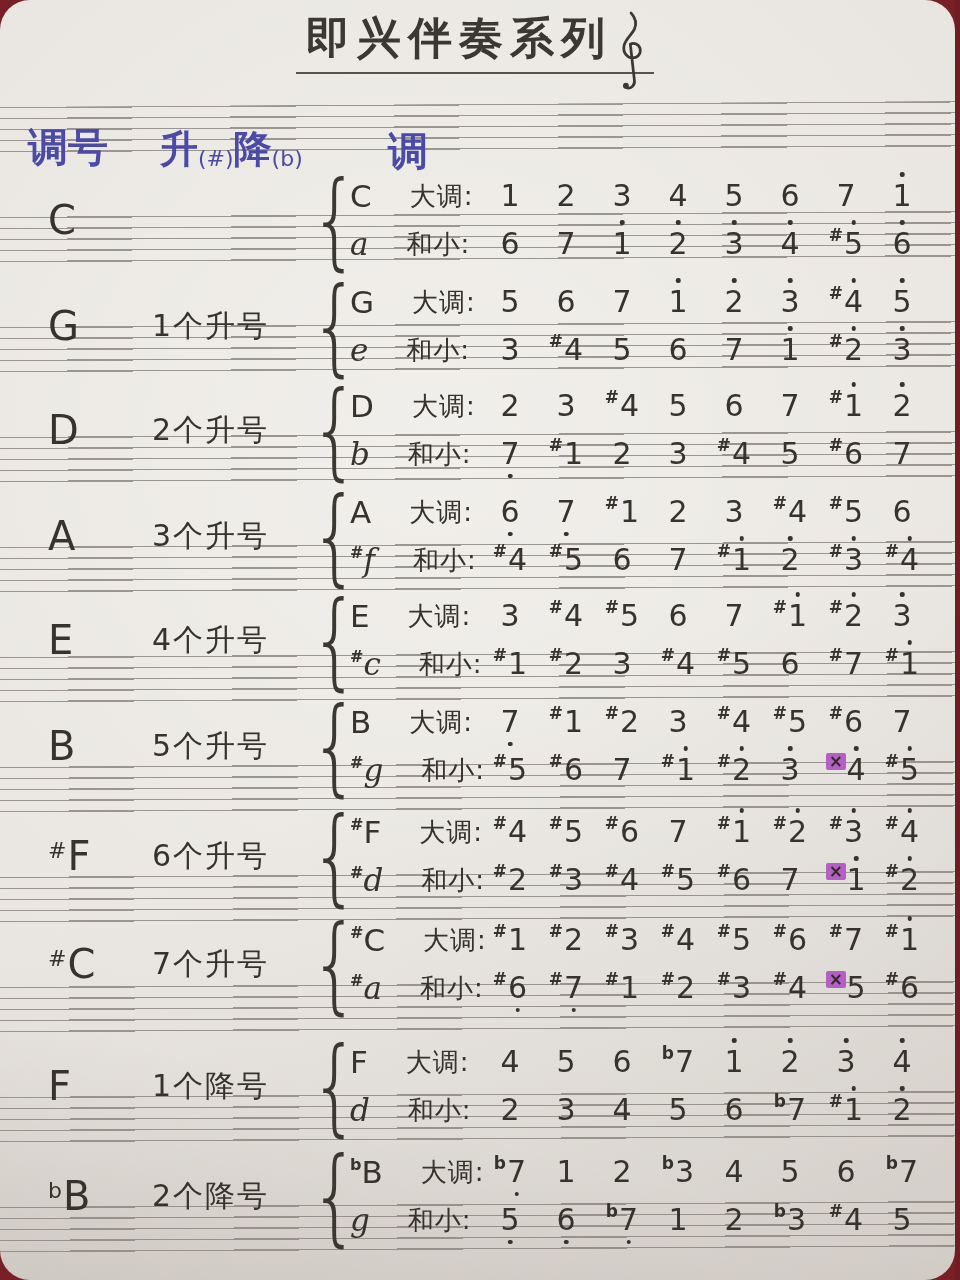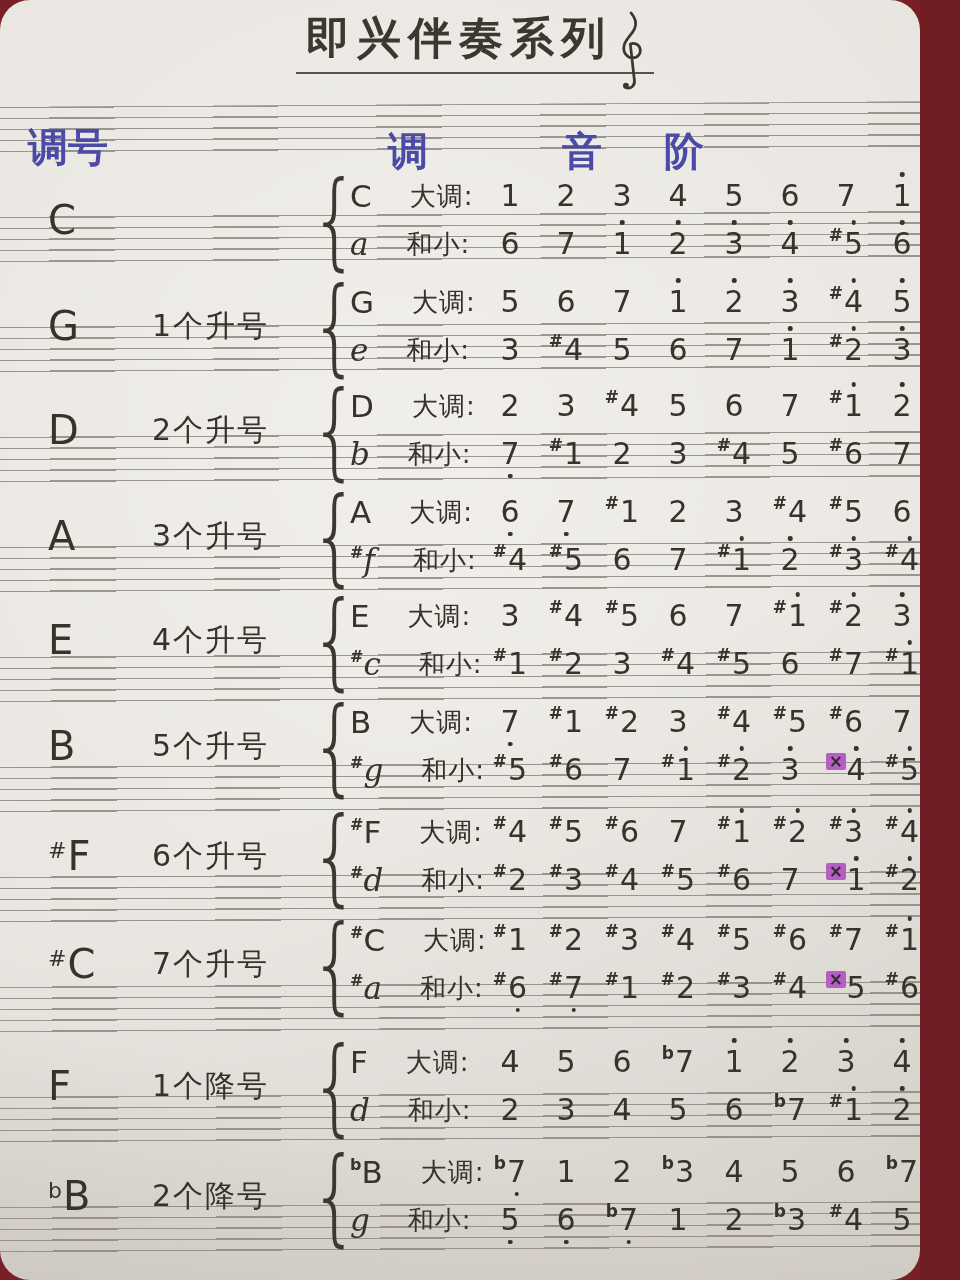--- a/index.html
+++ b/index.html
@@ -7,21 +7,21 @@
     --blue:#4b4aa6;
     --staff:#8d8680;
     --hl:#b55fc5;
     --paper:#e9e6e1;
     --corner:#79202
 6;
   }
   html,body{margin:0;padding:0;}
   body{width:960px;height:1280px;overflow:hidden;background:#6f1d22;}
   .page{position:relative;width:920px;height:1280px;background:var(--corner);
-        font-family:"DejaVu Sans",sans-serif;color:var(--ink);}
+        font-family:"DejaVu Sans",sans-serif;color:var(--ink);padding-left:35px;}
   .paper{position:absolute;inset:0;border-radius:30px;overflow:hidden;
          background:
            linear-gradient(155deg, rgba(0,0,0,0) 55%, rgba(90,78,66,.12) 100%),
            linear-gradient(15deg, rgba(90,78,66,.10) 0%, rgba(0,0,0,0) 18%),
            radial-gradient(140% 105% at 45% 35%, #f1efeb 0%, #eae7e2 45%, #ded9d3 85%, #cfcac4 100%);}
   .staves{position:absolute;left:-12px;right:-12px;top:104px;height:1152px;
           transform:rotate(-0.35deg);pointer-events:none;opacity:.85;
           background:repeating-linear-gradient(180deg,
             var(--staff) 0px,   var(--staff) 1.4px, rgba(0,0,0,0) 1.4px, rgba(0,0,0,0) 11px,
             var(--staff) 11px,  var(--staff) 12.4px,rgba(0,0,0,0) 12.4px,rgba(0,0,0,0) 22px,
@@ -77,22 +77,22 @@
 
     <div class="title-wrap">
       <span class="title">即兴伴奏系列</span>
       <svg class="clef" viewBox="0 0 32 92" width="34" height="90" aria-hidden="true">
         <path d="M16 3 C20.5 8 22 14 19.5 19.5 C17 25 10.5 29.5 9 36 C7.3 43.5 12 49 17.5 49 C23 49 26.5 44.5 25.3 39.5 C24.2 35 19 32.7 15.3 35 L19.5 72 C20.1 77.5 15.5 81.5 10.5 79" fill="none" stroke="#3b3731" stroke-width="2.8" stroke-linecap="round"></path>
         <circle cx="10.8" cy="77.4" r="3" fill="#3b3731"></circle>
       </svg>
     </div>
 
     <div class="hdr h-key">调号</div>
+    <div class="hdr h-sig"><span>升</span><span class="small">(#)</span><span>降</span><span class="small">(b)</span></div>
     <div class="hdr h-diao">调</div>
-    <div class="hdr h-yin">音阶</div>
 
     <div id="rows">
         <div class="key-row" style="top: 172px;">
     <div class="cell-key"><span class="kletter">C</span></div>
     <div class="brace">{</div>
     <div class="lines">
 
         <div class="scale-line major">
           <span class="s-label">
                 <span class="s-key">C</span>

